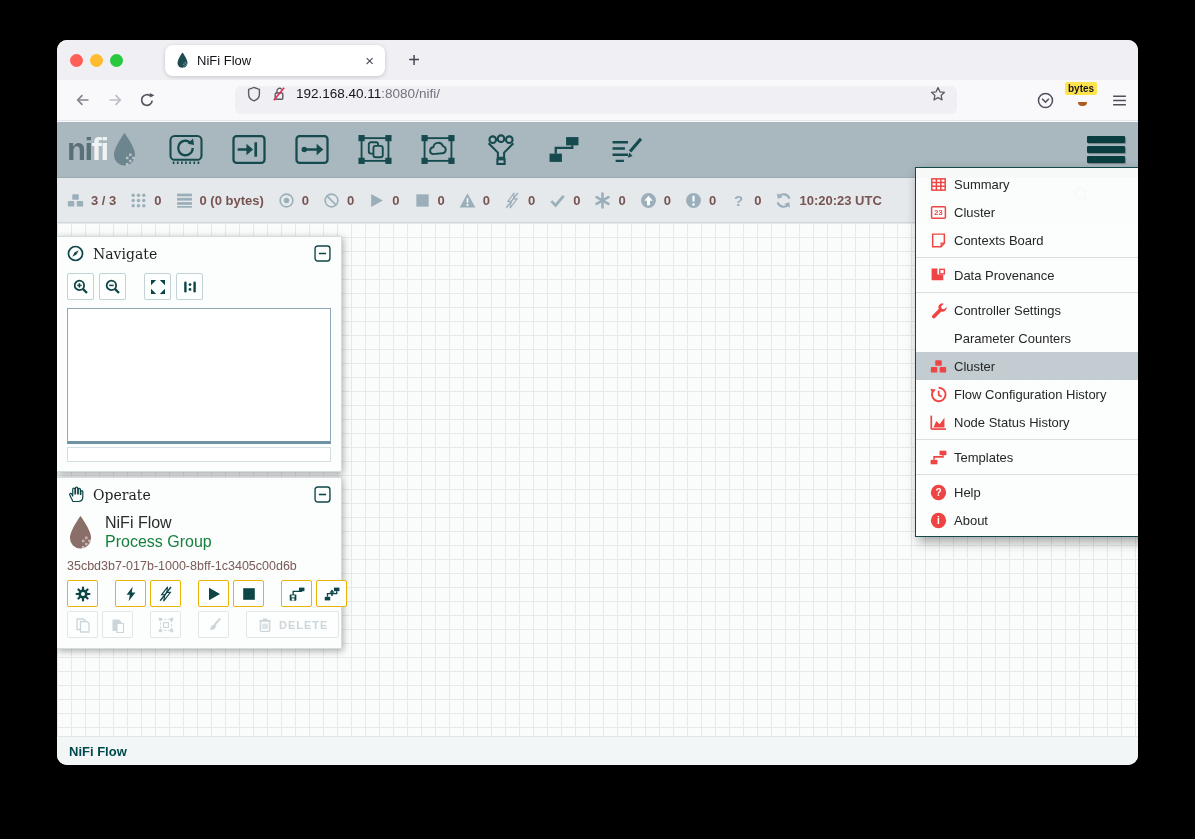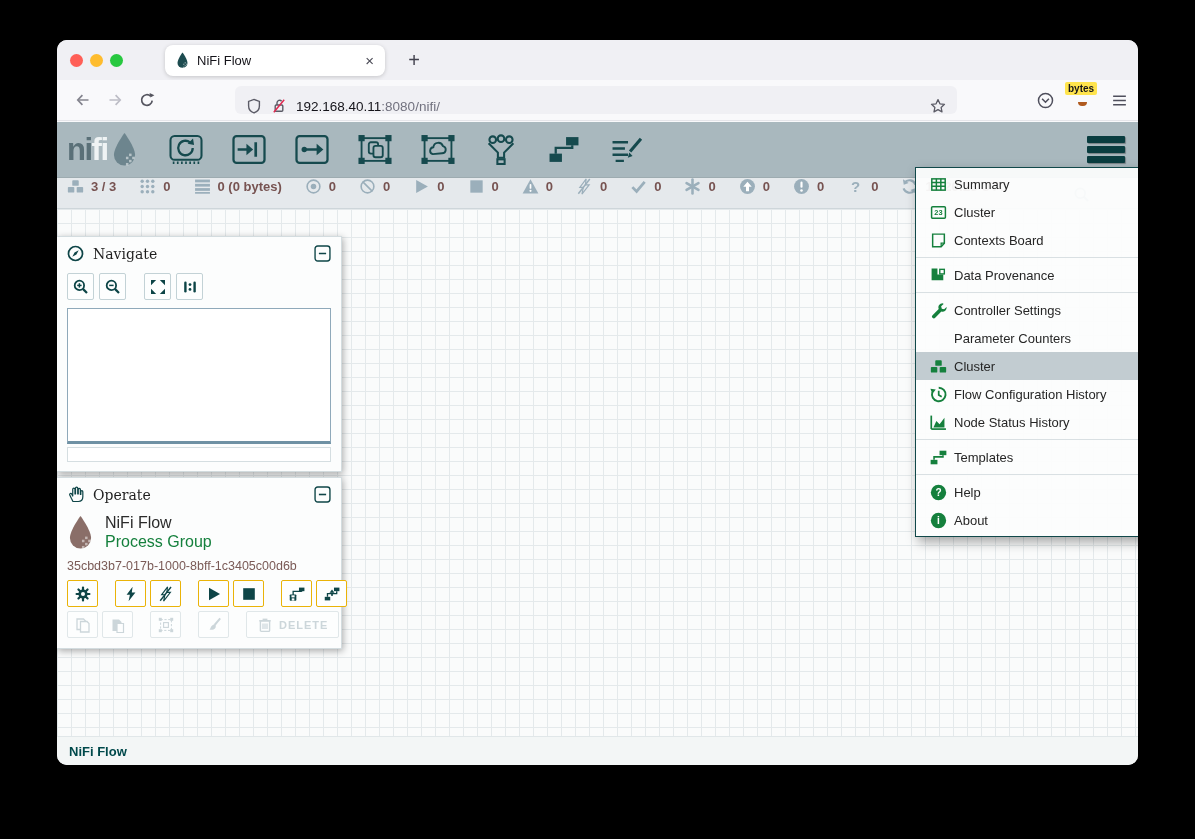--- a/index.html
+++ b/index.html
@@ -10,21 +10,21 @@
   .traffic{position:absolute;left:13px;top:14px;display:flex;gap:7px}
   .dot{width:13px;height:13px;border-radius:50%}
   .tab{position:absolute;left:108px;top:5px;width:220px;height:31px;background:#fff;border-radius:8px;box-shadow:0 1px 4px rgba(0,0,0,.18);display:flex;align-items:center;padding:0 11px;gap:8px;font-size:13px;color:#15141a;box-sizing:border-box}
   .tab .fav{width:13px;height:17px;color:#1d4c50;flex:none}
   .tab .title{flex:1;white-space:nowrap;overflow:hidden}
   .tab .close{color:#4a4a55;font-size:15px;line-height:1}
   .newtab{position:absolute;left:341px;top:5px;width:32px;height:31px;display:flex;align-items:center;justify-content:center;font-size:20px;color:#42414d}
   .toolbar{height:41px;background:#f9f9fb;border-bottom:1px solid #e5e5ea;position:relative;display:flex;align-items:center;padding:0 10px;box-sizing:border-box}
   .navbtn{width:32px;height:30px;display:flex;align-items:center;justify-content:center}
   .navbtn .icon{width:16px;height:16px}
-  .urlbar{position:absolute;left:178px;top:6px;width:722px;height:28px;background:#f0f0f4;border-radius:6px;display:flex;align-items:flex-end;padding:0 11px;gap:9px;font-size:13.5px;box-sizing:border-box}
+  .urlbar{position:absolute;left:178px;top:6px;width:722px;height:28px;background:#f0f0f4;border-radius:6px;display:flex;align-items:flex-start;padding:0 11px;gap:9px;font-size:13.5px;box-sizing:border-box}
   .urlbar .icon{width:16px;height:16px;color:#5b5b66;flex:none}
   .urlbar .host{color:#15141a}
   .urlbar .rest{color:#72727f}
   .url-star{margin-left:auto}
   .right-icons{position:absolute;right:10px;top:6px;height:28px;display:flex;align-items:center;gap:19px}
   .right-icons .icon{width:17px;height:17px;color:#4f4f5c}
   .profile{position:relative;width:19px;height:19px}
   .face{width:19px;height:19px;border-radius:50%;background:radial-gradient(circle at 50% 42%,#f7b85c 60%,#ef9540 100%)}
   .face:after{content:"";position:absolute;left:5px;top:11px;width:9px;height:4px;border-radius:0 0 8px 8px;background:#b05a1f}
   .badge{position:absolute;top:-9px;left:-8px;background:#ffe44d;color:#15141a;font-size:10px;font-weight:bold;line-height:13px;padding:0 3px;border-radius:2px;white-space:nowrap}
@@ -33,21 +33,21 @@
   .nf-header{height:56px;background:#a9b8be;flex:none;display:flex;align-items:center;padding:10px 10px;position:relative;border-bottom:1px solid rgba(0,0,0,.07);box-sizing:border-box}
   .logo{display:flex;align-items:center;margin-right:30px}
   .logo .ni{font-size:31px;font-weight:bold;color:#5a7078;letter-spacing:-1.5px}
   .logo .fi{font-size:31px;font-weight:bold;color:#eff3f4;letter-spacing:-1.5px}
   .logo .drop{width:27px;height:36px;color:#6d858e;margin-left:3px}
   .comps{display:flex;gap:27px;align-items:center;color:#164a4e}
   .comp{width:36px;height:31px}
   .comp svg{width:100%;height:100%;display:block}
   .nf-burger{position:absolute;right:13px;top:14px;display:flex;flex-direction:column;gap:3.5px}
   .nf-burger .bar{width:38px;height:6.5px;background:#0a3d40;border-radius:1px;box-shadow:1px 1px 1px rgba(0,0,0,.3)}
-  .statusbar{height:31px;background:#e5e9ec;flex:none;display:flex;align-items:flex-start;padding:0 10px;gap:23px;font-size:13px;font-weight:bold;color:#775351;border-bottom:1px solid #ced6da;position:relative;box-sizing:border-box}
+  .statusbar{height:45px;background:#e5e9ec;flex:none;display:flex;align-items:center;padding:0 10px;gap:14px;font-size:13px;font-weight:bold;color:#775351;border-bottom:1px solid #ced6da;position:relative;box-sizing:border-box}
   .st{display:flex;align-items:center;gap:7px;flex:none}
   .st .icon{width:17px;height:17px;color:#9bafbb}
   .icon svg{width:100%;height:100%;display:block}
   .qmark{font-weight:bold;font-size:15px;line-height:17px;display:block;text-align:center}
   .search-faint{position:absolute;left:1016px;top:8px;width:17px;height:17px;color:rgba(125,148,160,.6)}
   .canvas{flex:1;background:#fafbfb;background-image:linear-gradient(#e4e9eb 1px,transparent 1px),linear-gradient(90deg,#e4e9eb 1px,transparent 1px);background-size:14px 14px}
   .nf-footer{height:28px;flex:none;background:#f3f6f6;border-top:1px solid #e1e7e9;display:flex;align-items:center;padding-left:12px;font-size:13px;font-weight:bold;color:#00494b}
   
   .panel{position:absolute;left:0;width:285px;background:#fcfdfd;border:1px solid #d3dcdf;border-left:none;box-shadow:1px 2px 7px rgba(0,0,0,.33);box-sizing:border-box;z-index:3}
   #navigate{top:196px}
@@ -68,21 +68,21 @@
   .op-id{padding:8px 10px 1px;font-size:12.5px;color:#7a5a56}
   .op-btns{display:flex;gap:4px;padding:6px 10px 0;align-items:center}
   .op-btns.second{padding:4px 10px 10px}
   .op-btn{width:31px;height:27px;background:#fdfefe;border:1px solid #eab308;border-radius:2px;display:flex;align-items:center;justify-content:center;color:#0e4547;box-sizing:border-box;flex:none}
   .op-btn .icon{width:16px;height:16px}
   .op-btn.disabled{color:#ccd6da;border-color:#e0e7e9}
   .del-btn{width:auto;padding:0 10px;gap:6px;font-size:11px;font-weight:bold;letter-spacing:1px;color:#c3ced2}
   
   .menu{position:absolute;left:858px;top:127px;width:256px;background:rgba(252,253,253,.94);border:1px solid #11484a;box-shadow:3px 5px 11px rgba(0,0,0,.35);padding:2px 0;z-index:6;box-sizing:border-box}
   .mi{height:28px;display:flex;align-items:center;padding:0 12px;gap:6px;font-size:13px;color:#262626}
-  .mi .icon{width:20px;height:17px;color:#15803d;display:flex;align-items:center;justify-content:center}
+  .mi .icon{width:20px;height:17px;color:#ef4444;display:flex;align-items:center;justify-content:center}
   .mi .icon svg{width:17px;height:17px}
   .mi.hl{background:#c2ccd1}
   .msep{height:1px;background:#d9e0e3;margin:3px 0}
 </style>
 </head>
 <body>
 
 <div class="window">
 
   <div class="tabbar">

